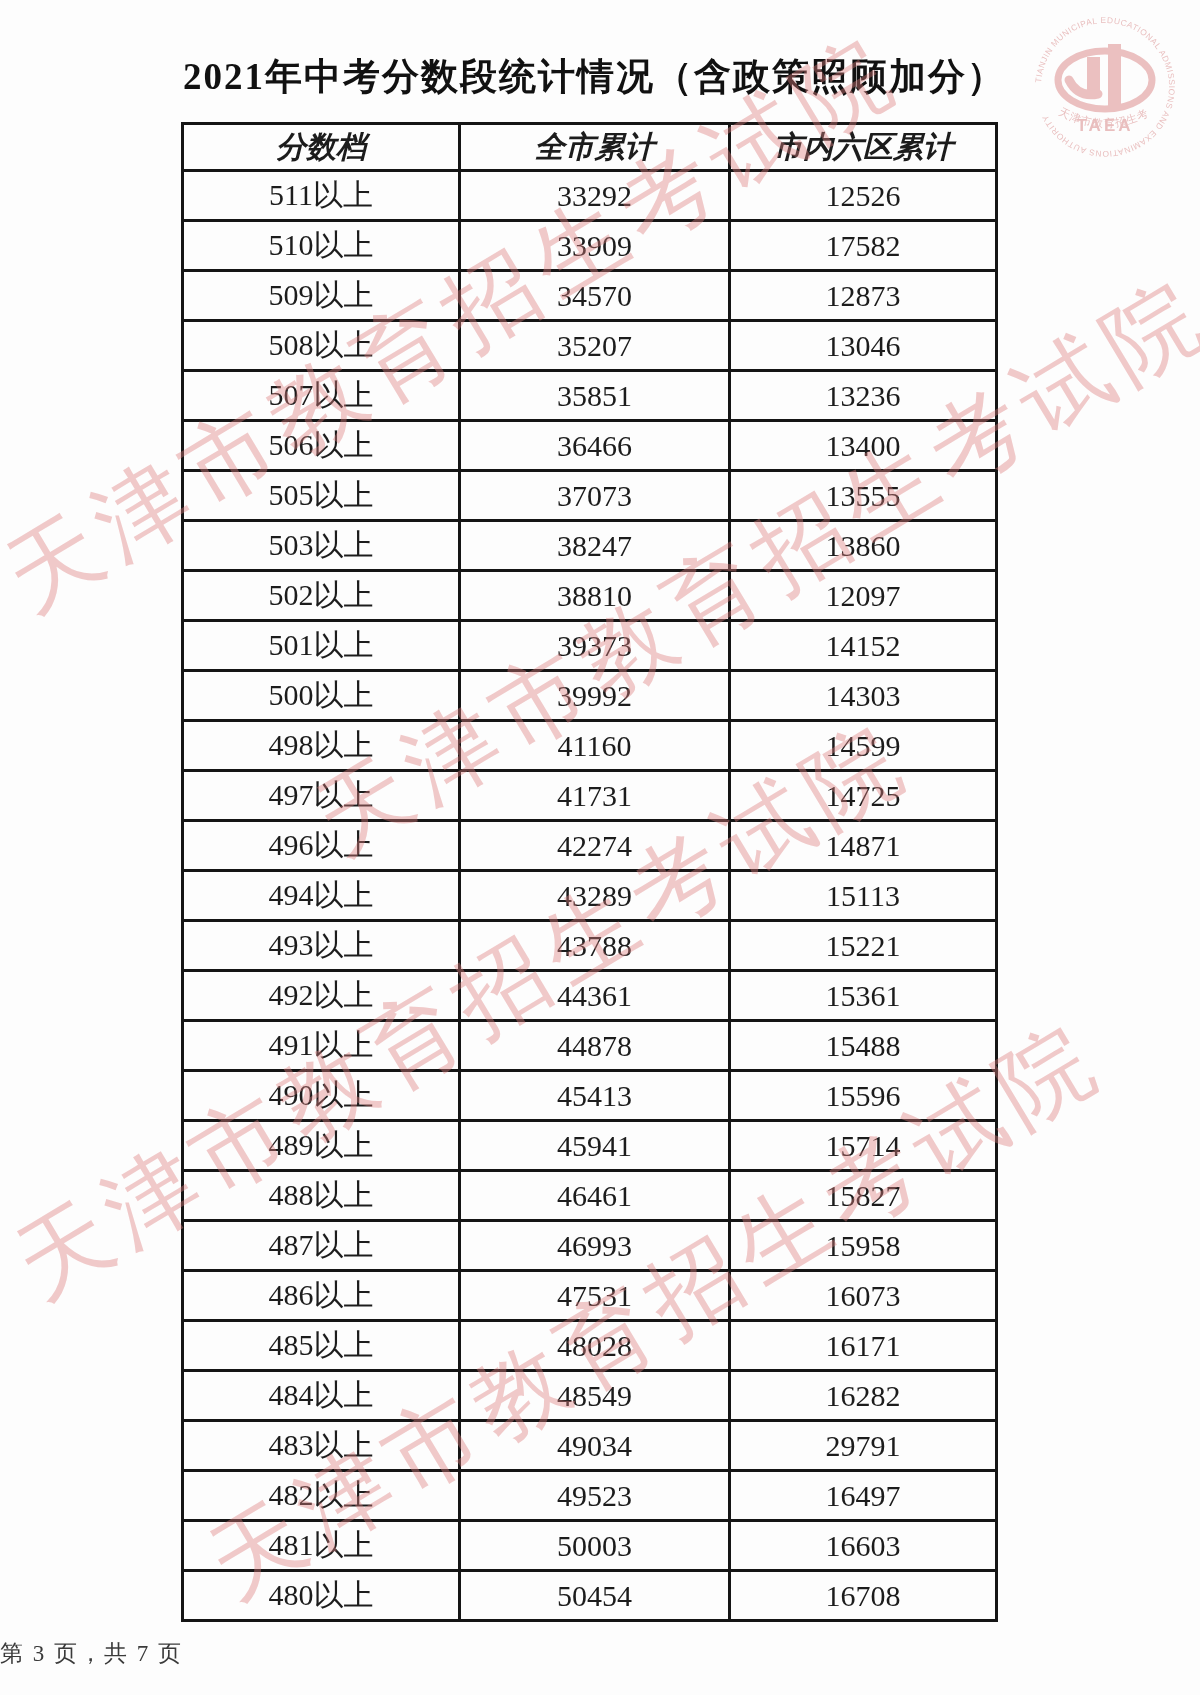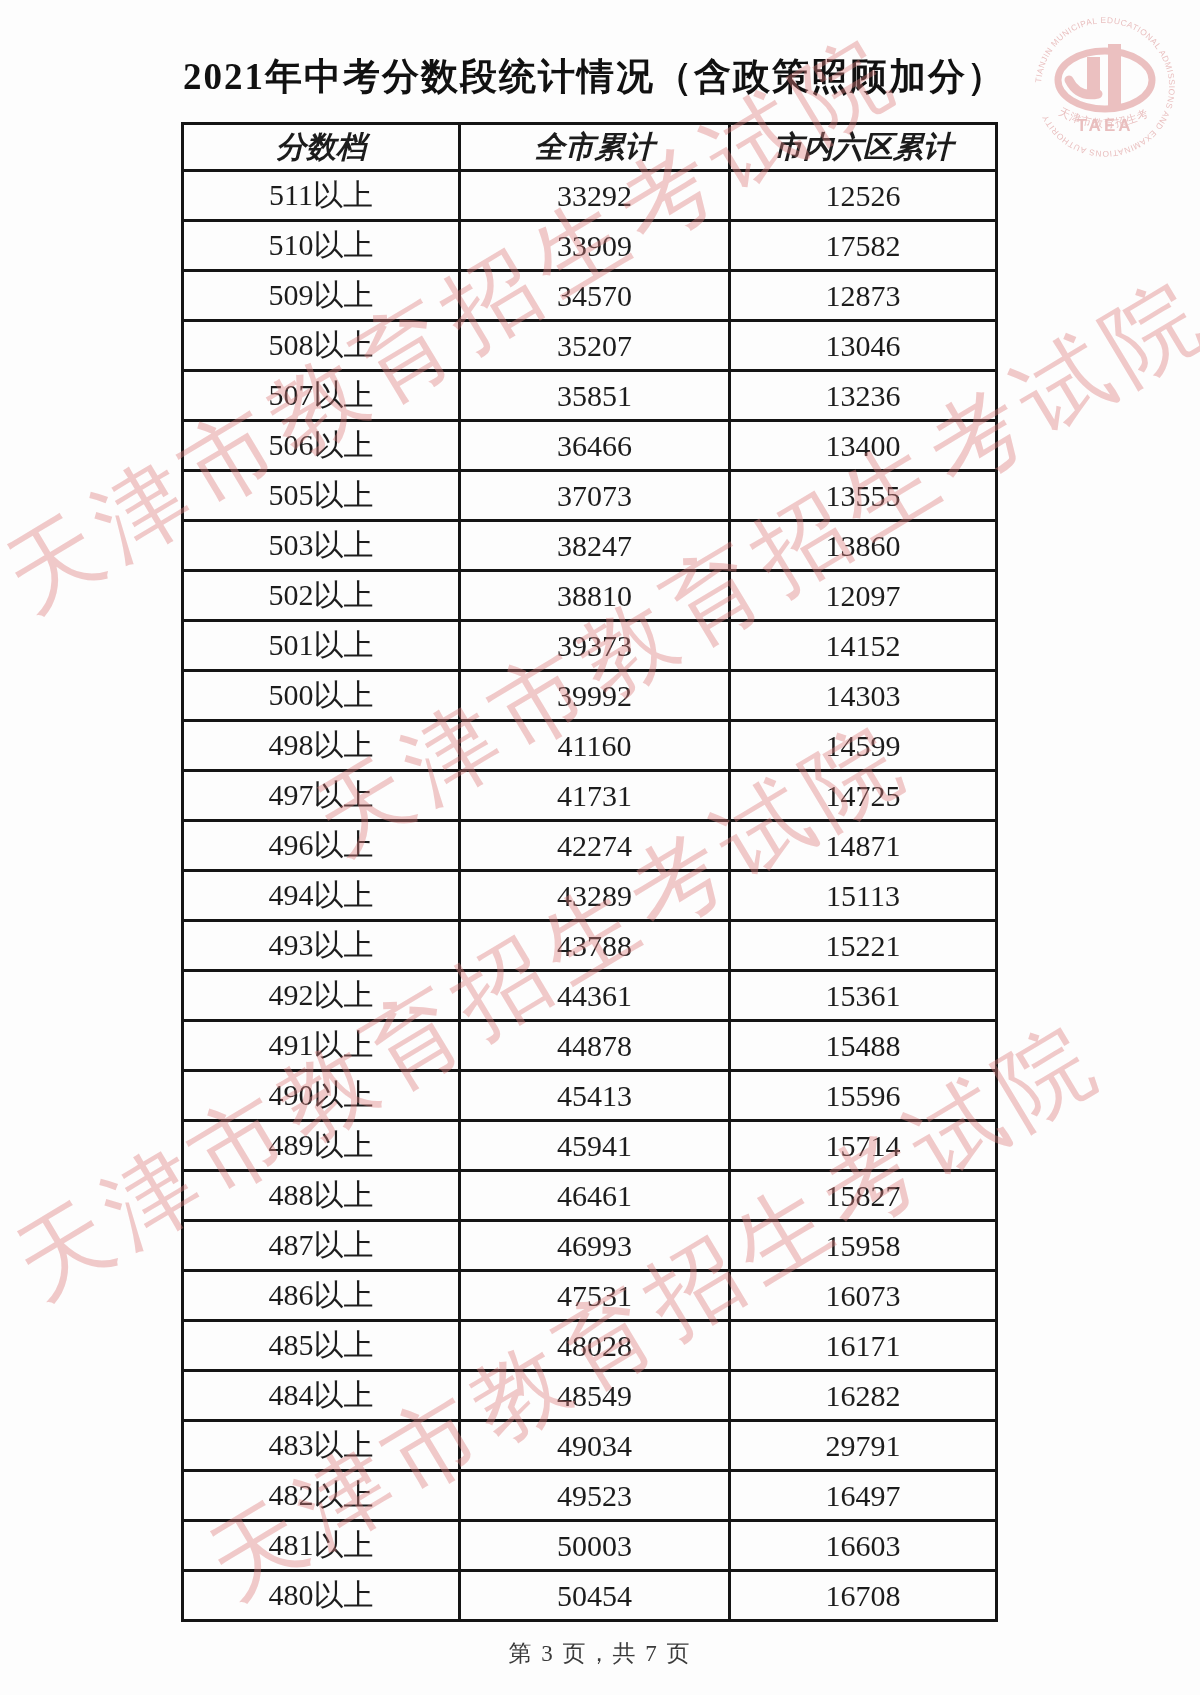--- a/index.html
+++ b/index.html
@@ -38,21 +38,21 @@
     font-size:30px;
     padding:0;
     color:#1c1c1c;
   }
   table.score-table thead tr{height:47px;font-style:italic;}
   table.score-table th{font-weight:700;}
   .footer{
     position:absolute;
     left:0;top:1638px;
     width:100%;
-    text-align:center;
+    text-align:left;
     font-size:23px;
     letter-spacing:2px;
     color:#3a3a3a;
   }
   
   .wm{
     position:absolute;
     white-space:nowrap;
     font-size:92px;
     letter-spacing:10px;

